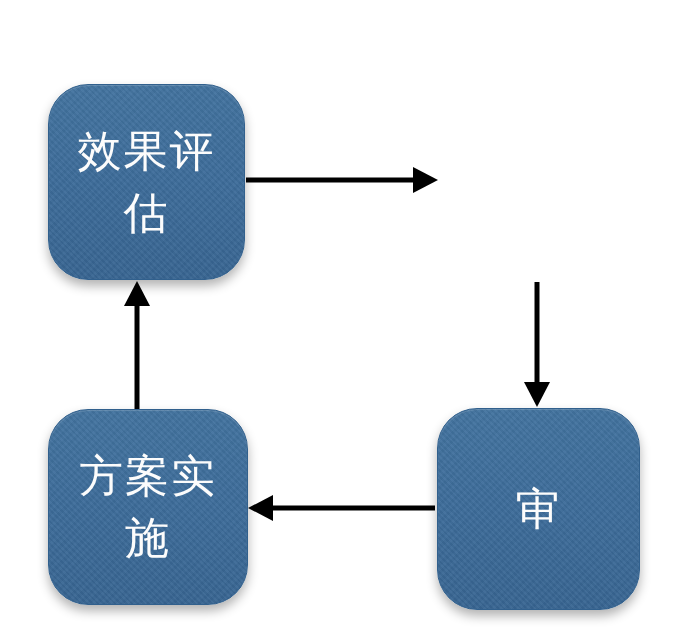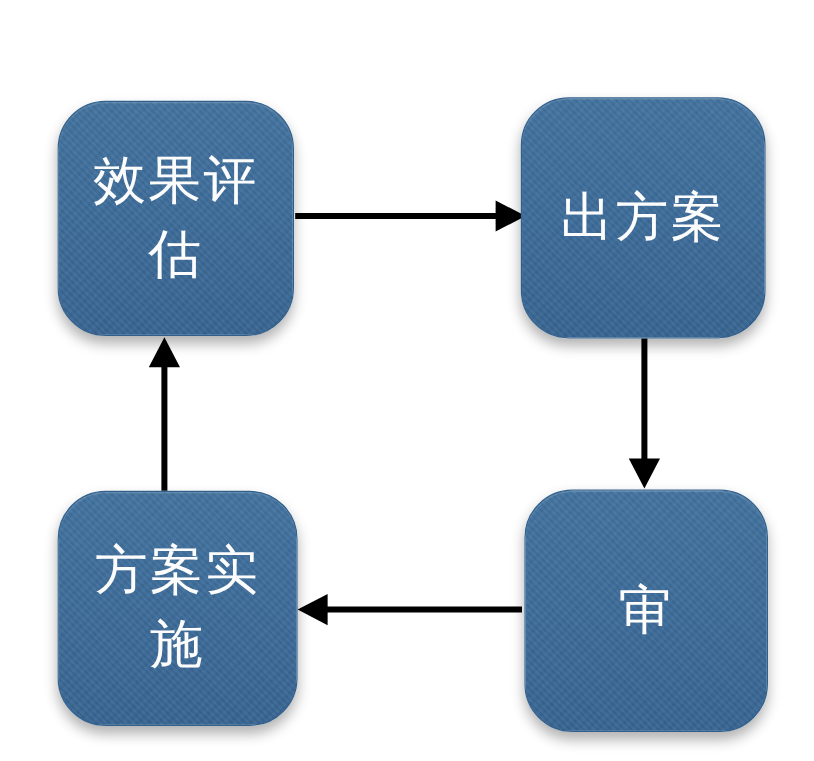--- a/index.html
+++ b/index.html
@@ -78,24 +78,20 @@
       <line class="edge-line" x1="137" y1="386" x2="137" y2="280"></line>
       <polygon class="edge-head" points="137,258 124,283 150,283"></polygon>
     </g>
   </svg>
 
   <div class="node node-tl">
     <span class="nline">效果评</span>
     <span class="nline">估</span>
   </div>
 
-  <div class="node node-tr">
-    <span class="nline">出方案</span>
-    <span class="nline"></span>
-  </div>
 
   <div class="node node-br">
     <span class="nline">审</span>
   </div>
 
   <div class="node node-bl">
     <span class="nline">方案实</span>
     <span class="nline">施</span>
   </div>
 

